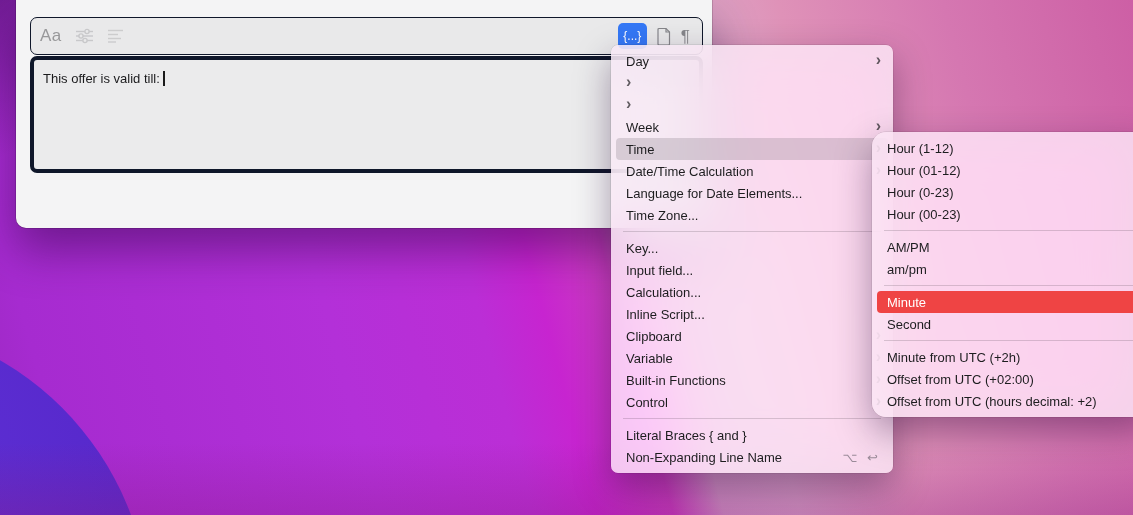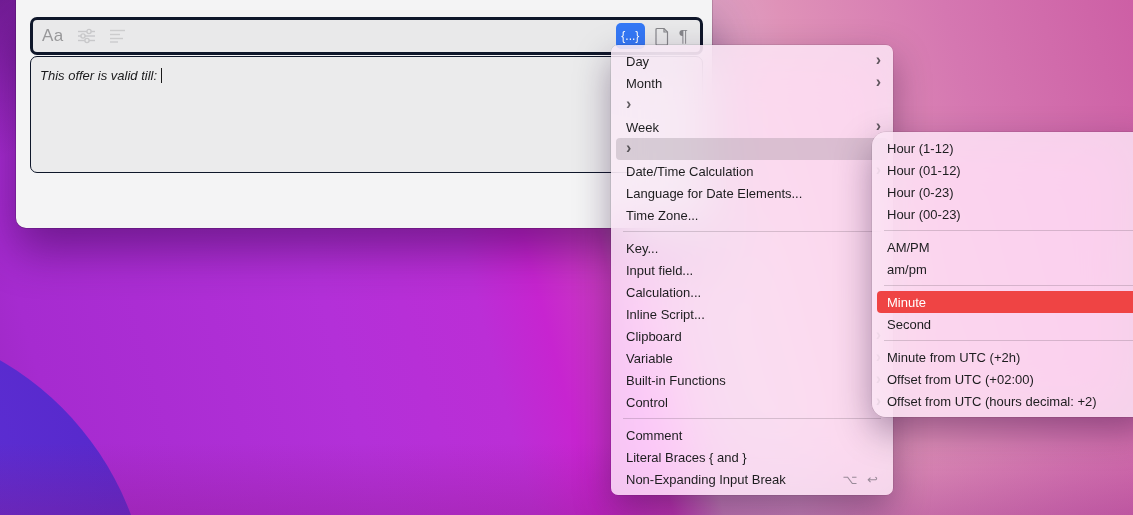--- a/index.html
+++ b/index.html
@@ -21,33 +21,33 @@
   .wp-corner{position:absolute;inset:0;
     background:linear-gradient(160deg, rgba(70,15,100,.55) 0%, rgba(70,15,100,0) 17%);}
   .wp-bottom{position:absolute;inset:0;
     background:linear-gradient(to top, rgba(140,25,130,.30) 0%, rgba(140,25,130,0) 14%);}
 
   
   .window{position:absolute;left:16px;top:0;width:696px;height:228px;
     background:#f4f4f5;border-radius:0 0 10px 10px;
     box-shadow:0 0 0 .5px rgba(0,0,0,.28), 0 22px 46px rgba(40,0,60,.45);}
   .tb-box{position:absolute;left:14px;top:17px;width:673px;height:38px;
-    background:#e9e9ea;border:3px solid #0f172a;border-radius:7px;
+    background:#e9e9ea;border:1px solid #0f172a;border-radius:7px;
     display:flex;align-items:center;padding:0 12px 0 9px;}
   .tb-left{display:flex;align-items:center;gap:13px;}
   .tb-aa{font-size:17px;color:#98989a;letter-spacing:.5px;}
   .tb-icon svg{display:block;}
   .tb-right{margin-left:auto;display:flex;align-items:center;gap:9px;}
   .braces-btn{width:29px;height:26px;border-radius:5px;background:#3478f6;
     color:#fff;font-size:12px;display:flex;align-items:center;justify-content:center;
     letter-spacing:0;border:none;}
   .pilcrow{font-size:17px;color:#86868a;line-height:1;}
   .textbox{position:absolute;left:14px;top:56px;width:673px;height:117px;
-    background:#ebebec;border:1px solid #0f172a;border-radius:7px;
-    padding:11px 9px;font-size:13px;color:#1b1b1d;font-style:italic;}
+    background:#ebebec;border:4px solid #0f172a;border-radius:7px;
+    padding:11px 9px;font-size:13px;color:#1b1b1d;}
   .editor-text{white-space:pre;}
   .caret{display:inline-block;width:1.5px;height:15px;background:#1a1a1a;
     vertical-align:-3px;}
 
   
   .menu,.submenu{position:absolute;padding:5px 0;border-radius:7px;
     background:rgba(250,234,247,.82);
     -webkit-backdrop-filter:blur(26px) saturate(1.7);
     backdrop-filter:blur(26px) saturate(1.7);
     box-shadow:0 0 0 .5px rgba(0,0,0,.14), 0 14px 36px rgba(35,0,50,.38);}
@@ -116,31 +116,31 @@
       <span class="editor-text">This offer is valid till: </span><span class="caret"></span>
     </div>
   </div>
 
   <div class="menu" id="insert-menu">
       <div class="menu-item">
         <span class="mi-label">Day</span>
         <span class="mi-chevron">›</span>
       </div>
       <div class="menu-item">
-        <span class="mi-label">Month</span>
         <span class="mi-chevron">›</span>
       </div>
       <div class="menu-item">
         <span class="mi-chevron">›</span>
       </div>
       <div class="menu-item">
         <span class="mi-label">Week</span>
         <span class="mi-chevron">›</span>
       </div>
       <div class="menu-item sel-gray">
+        <span class="mi-label">Time</span>
         <span class="mi-chevron">›</span>
       </div>
       <div class="menu-item">
         <span class="mi-label">Date/Time Calculation</span>
         <span class="mi-chevron">›</span>
       </div>
       <div class="menu-item">
         <span class="mi-label">Language for Date Elements...</span>
       </div>
       <div class="menu-item">
@@ -170,27 +170,24 @@
       <div class="menu-item">
         <span class="mi-label">Built-in Functions</span>
         <span class="mi-chevron">›</span>
       </div>
       <div class="menu-item">
         <span class="mi-label">Control</span>
         <span class="mi-chevron">›</span>
       </div>
       <div class="menu-sep"></div>
       <div class="menu-item">
-        <span class="mi-label">Comment</span>
-      </div>
-      <div class="menu-item">
         <span class="mi-label">Literal Braces { and }</span>
       </div>
       <div class="menu-item">
-        <span class="mi-label">Non-Expanding Input Break</span>
+        <span class="mi-label">Non-Expanding Line Name</span>
         <span class="mi-shortcut">⌥ ↩</span>
       </div>
     </div>
 
   <div class="submenu" id="time-submenu">
       <div class="menu-item">
         <span class="mi-label">Hour (1-12)</span>
       </div>
       <div class="menu-item">
         <span class="mi-label">Hour (01-12)</span>

